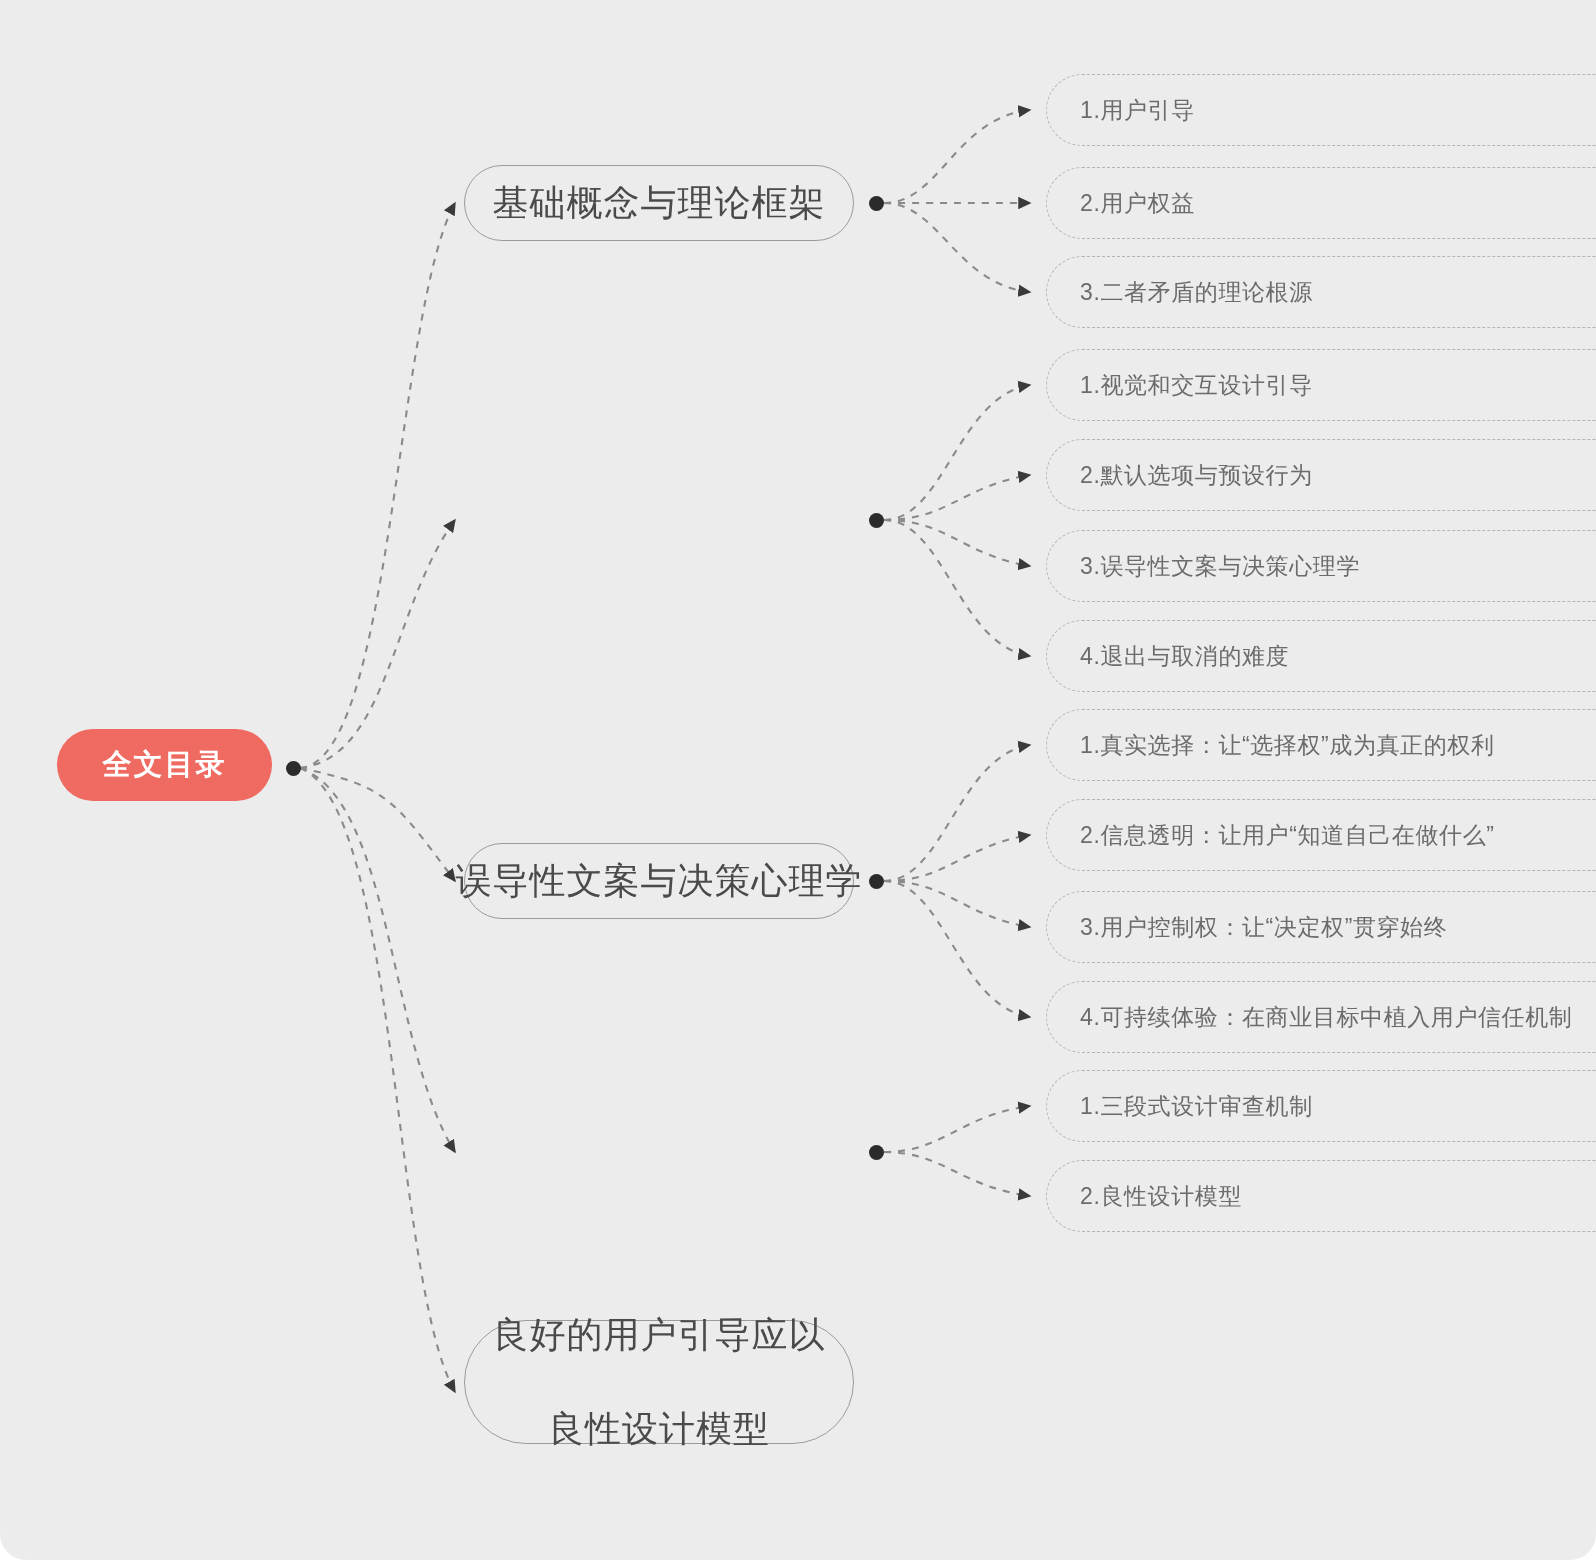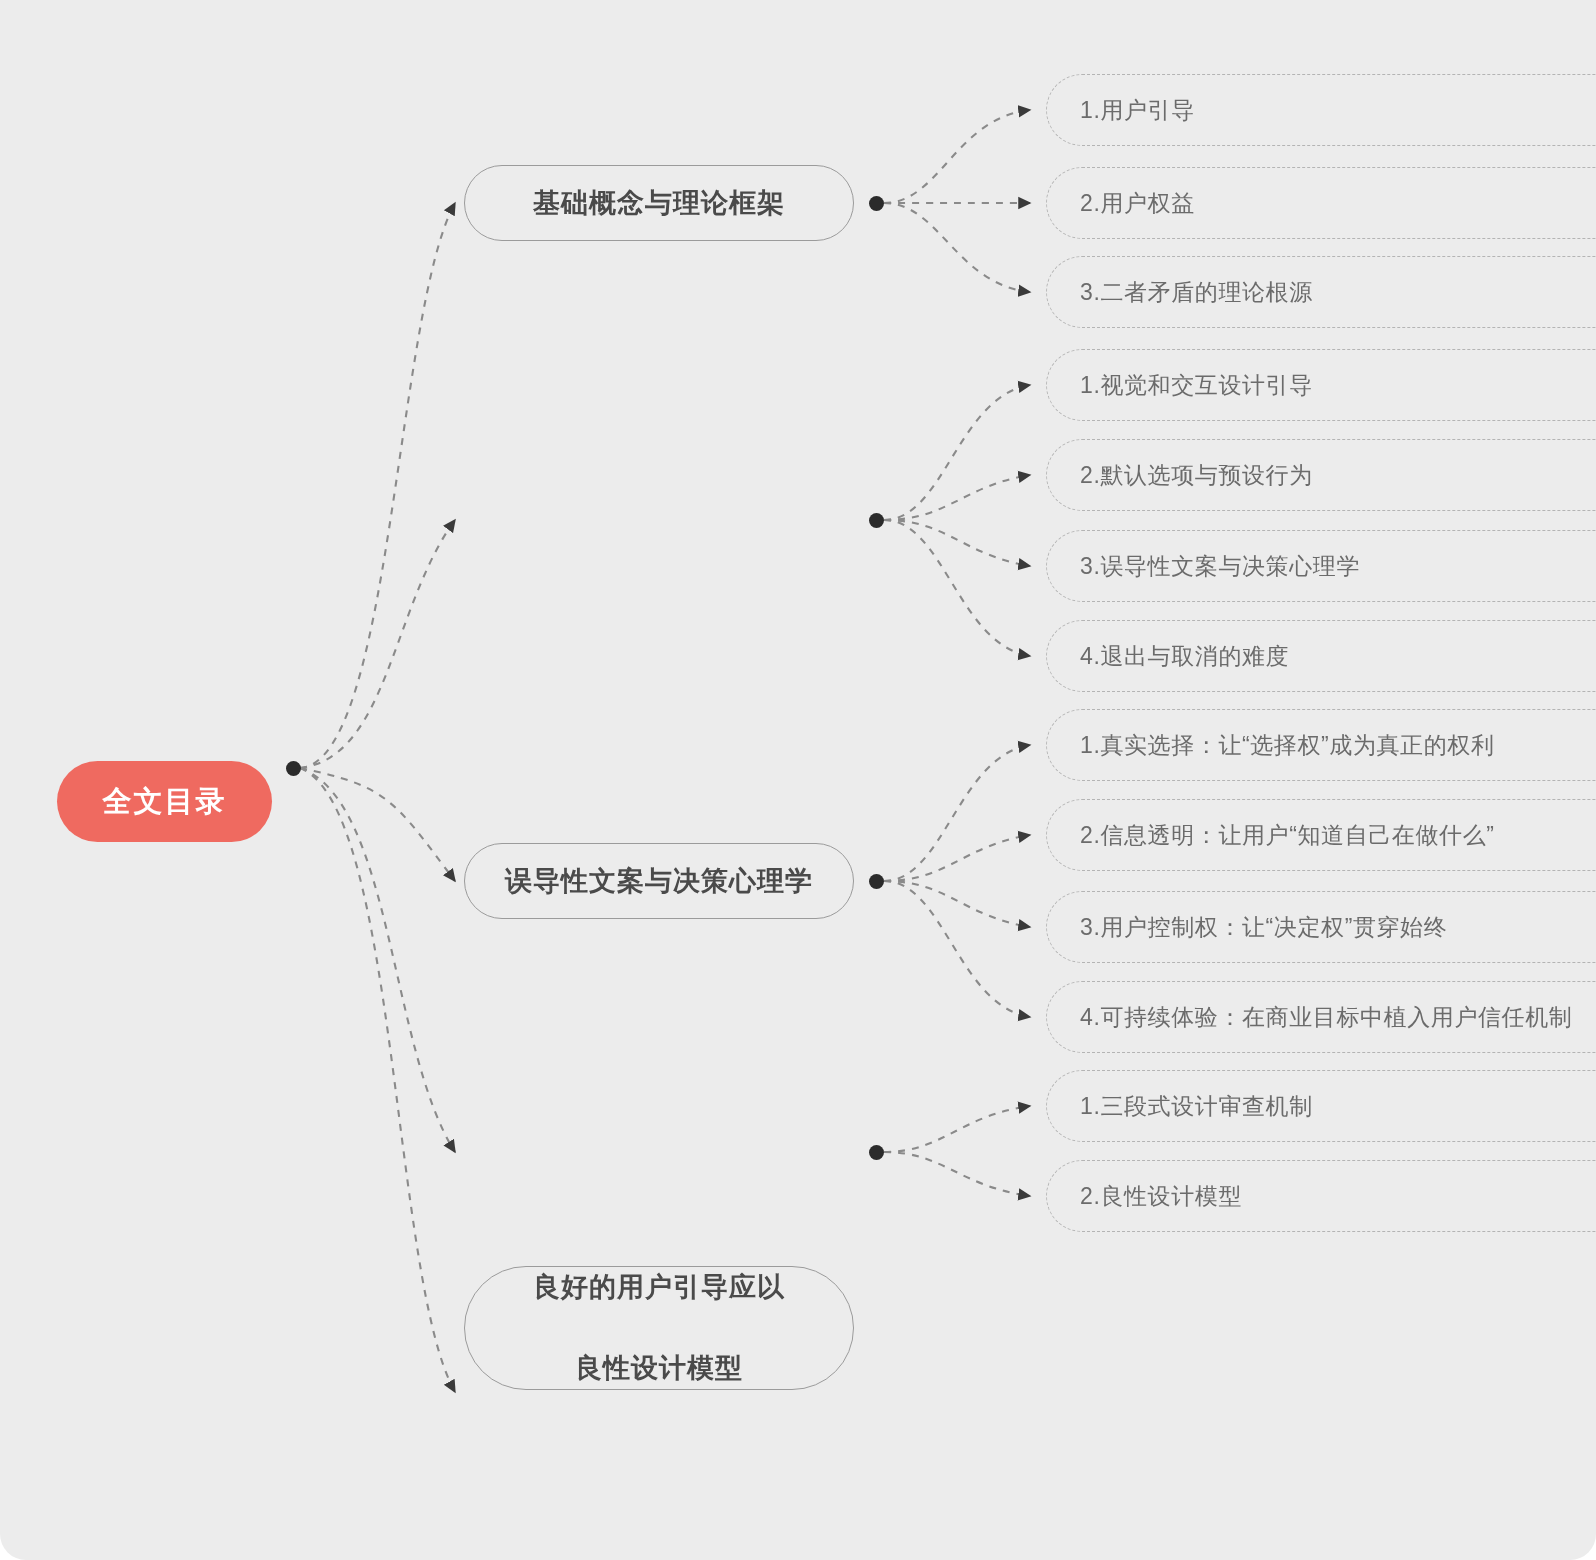--- a/index.html
+++ b/index.html
@@ -38,29 +38,28 @@
   .root-node {
     background: #ef6a60;
     color: #ffffff;
     font-size: 29px;
     font-weight: 700;
     letter-spacing: 2px;
     border-radius: 999px;
     left: 57px;
     top: 729px;
     width: 215px;
-    height: 81px;
-    margin-top: 32px;
+    height: 72px;
   }
 
   .branch-node {
     background: #ececec;
     color: #4a4a4a;
-    font-size: 27px;
-    font-weight: 700;
+    font-size: 36px;
+    font-weight: 400;
     letter-spacing: 1px;
     border: 1.6px solid #9b9b9b;
     border-radius: 999px;
     left: 464px;
     width: 390px;
     height: 76px;
   }
   .branch-node.two-line {
     flex-direction: column;
     justify-content: center;
@@ -158,18 +157,18 @@
   <div class="node leaf-node" style="top:709px;">1.真实选择：让“选择权”成为真正的权利</div>
   <div class="node leaf-node" style="top:799px;">2.信息透明：让用户“知道自己在做什么”</div>
   <div class="node leaf-node" style="top:891px;">3.用户控制权：让“决定权”贯穿始终</div>
   <div class="node leaf-node" style="top:981px;">4.可持续体验：在商业目标中植入用户信任机制</div>
 
   <div class="dot" style="left:869px; top:1145px;"></div>
 
   <div class="node leaf-node" style="top:1070px;">1.三段式设计审查机制</div>
   <div class="node leaf-node" style="top:1160px;">2.良性设计模型</div>
 
-  <div class="node branch-node two-line" style="top:1266px;gap:42px;">
+  <div class="node branch-node two-line" style="top:1320px;gap:42px;">
     <span>良好的用户引导应以</span>
     <span>良性设计模型</span>
   </div>
 
 </div>
 
 </body></html>

